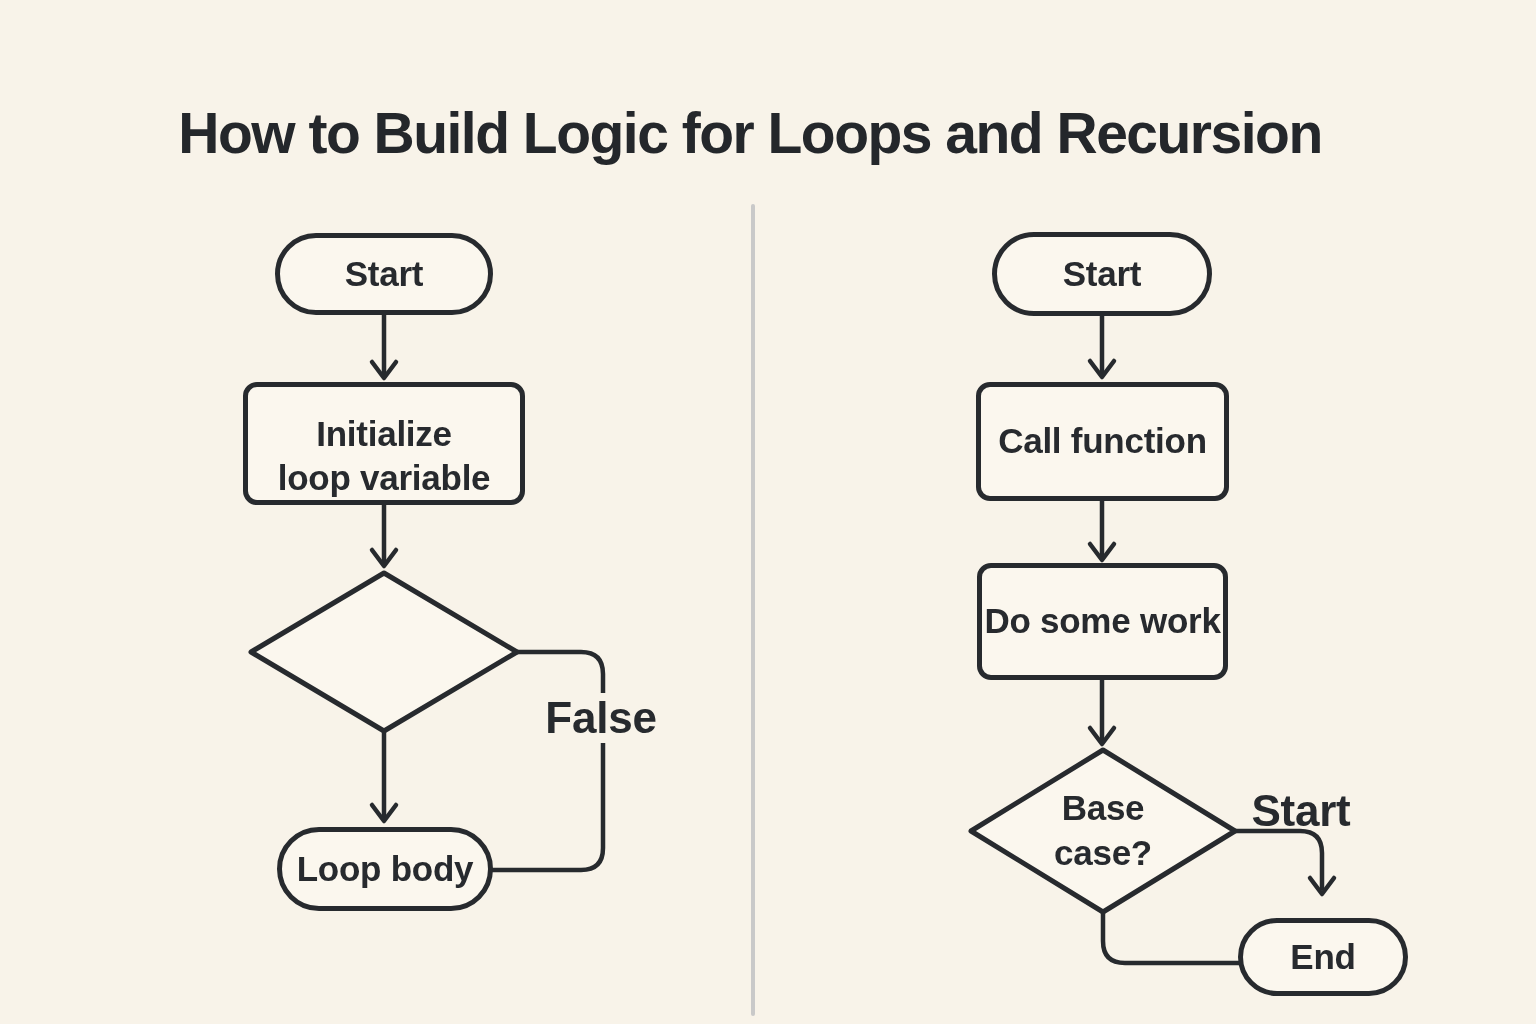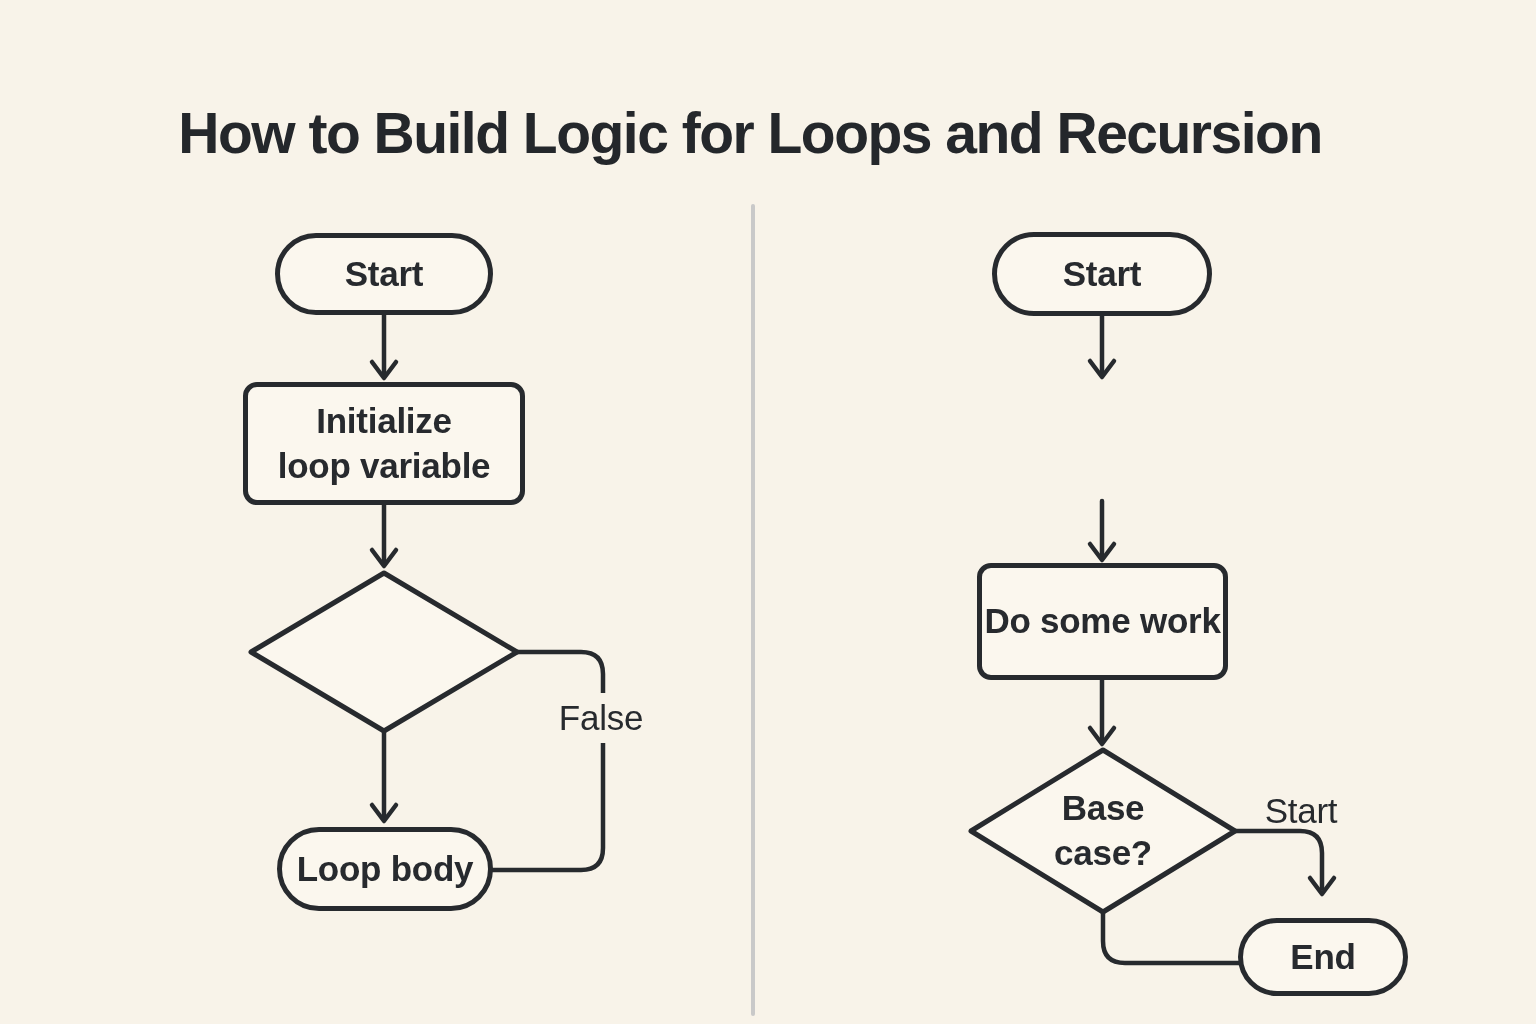--- a/index.html
+++ b/index.html
@@ -45,28 +45,28 @@
   .rect{border-radius:14px;}
 
   .dlabel{
     position:absolute;display:flex;align-items:center;justify-content:center;
     text-align:center;color:var(--text);font-weight:700;font-size:35px;
     letter-spacing:-0.25px;line-height:1.28;
   }
 
   .edge-label{
     position:absolute;display:flex;align-items:center;justify-content:center;
-    color:var(--text);font-weight:400;font-size:35px;letter-spacing:-0.25px;text-align:center;
+    color:var(--text);font-weight:700;font-size:44px;letter-spacing:-0.25px;text-align:center;
   }
   .false-label{left:545px;top:663px;width:112px;height:50px;background:var(--bg);}
   .true-label{left:1241px;top:758px;width:120px;height:46px;}
 
   
   .l-start{left:275px;top:203px;width:218px;height:82px;}
-  .l-init{left:243px;top:352px;width:282px;height:123px;}
+  .l-init{left:243px;top:352px;width:282px;height:123px;align-items:flex-end;}
   .l-cond{left:264px;top:592px;width:240px;height:60px;}
   .l-loop{left:277px;top:797px;width:216px;height:84px;}
 
   
   .r-start{left:992px;top:202px;width:220px;height:84px;}
   .r-call{left:976px;top:352px;width:253px;height:119px;}
   .r-work{left:977px;top:533px;width:251px;height:117px;justify-content:center;}
   .r-base{left:983px;top:753px;width:240px;height:96px;}
   .r-end{left:1238px;top:888px;width:170px;height:78px;border-radius:42px;}
 </style>
@@ -124,20 +124,23 @@
 loop variable</span>
   </div>
   <div class="node pill l-loop">
     <span>Loop body</span>
   </div>
   <div class="edge-label false-label">False</div>
 
   <div class="node pill r-start">
     <span>Start</span>
   </div>
+  <div class="node rect r-call">
+    <span>Call function</span>
+  </div>
   <div class="node rect r-work">
     <span>Do some work</span>
   </div>
   <div class="dlabel pre r-base">Base
 case?</div>
   <div class="node pill r-end">
     <span>End</span>
   </div>
   <div class="edge-label true-label">Start</div>
 

